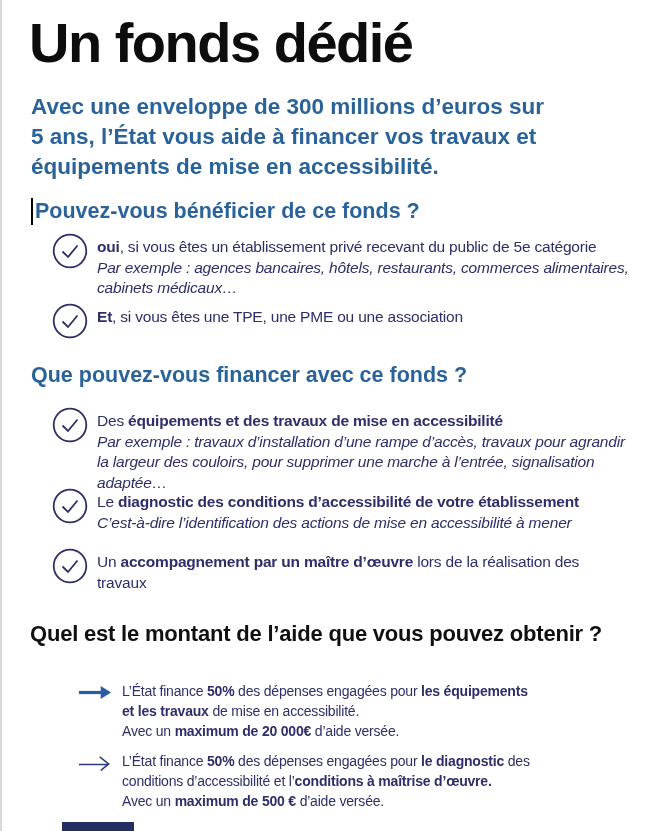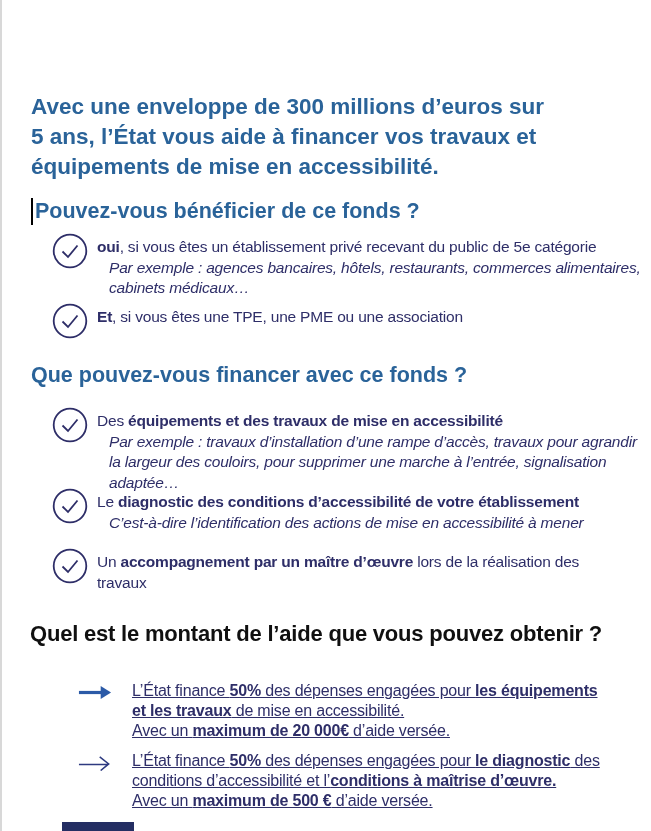--- a/index.html
+++ b/index.html
@@ -18,33 +18,34 @@
   .title{position:absolute;left:29px;top:10px;font-size:56px;font-weight:bold;color:var(--black);letter-spacing:-1.5px;white-space:nowrap;}
   .intro{position:absolute;left:31px;top:92px;font-size:22.5px;font-weight:bold;color:var(--blue);line-height:30px;white-space:nowrap;}
   .h-blue{position:absolute;font-size:21.5px;font-weight:bold;color:var(--blue);white-space:nowrap;}
   .h1{left:35px;top:199px;text-align:center;}
   .h2{left:31px;top:363px;}
   .caret{position:absolute;left:31px;top:198px;width:2px;height:27px;background:#000;}
   .h-black{position:absolute;left:30px;top:621px;font-size:22px;font-weight:bold;color:#101010;letter-spacing:-0.2px;white-space:nowrap;text-align:center;}
   .check-item{position:absolute;left:52px;display:flex;align-items:flex-start;}
   .check-icon{width:36px;height:36px;flex:0 0 36px;margin-top:-4px;}
   .check-text{margin-left:9px;font-size:15.5px;line-height:20.5px;color:var(--navy);letter-spacing:-0.2px;white-space:nowrap;}
-  .example{font-style:italic;margin-left:12px;}
+  .example{font-style:italic;}
   .b{font-weight:bold;}
   .arrow-item{position:absolute;left:78px;display:flex;align-items:flex-start;}
   .arrow-icon{width:34px;flex:0 0 34px;margin-top:3px;}
-  .arrow-text{margin-left:20px;font-size:16px;line-height:20px;color:var(--navy);letter-spacing:-0.2px;white-space:nowrap;text-decoration:underline;}
+  .arrow-text{margin-left:10px;font-size:14px;line-height:20px;color:var(--navy);letter-spacing:-0.2px;white-space:nowrap;}
   .footer-bar{position:absolute;left:62px;top:822px;width:72px;height:9px;background:var(--footer-navy);}
 </style>
 </head>
 <body>
 
 <div class="page">
   <div class="edge"></div>
 
+  <div class="title">Un fonds dédié</div>
 
   <div class="intro"><span>Avec une enveloppe de 300 millions d’euros sur</span><br><span>5 ans, l’État vous aide à financer vos travaux et</span><br><span>équipements de mise en accessibilité.</span></div>
 
   <div class="caret"></div>
   <div class="h-blue h1">Pouvez-vous bénéficier de ce fonds ?</div>
 
   <div class="check-item" style="top:237px">
     <span class="check-icon">
       <svg viewBox="0 0 36 36" width="36" height="36">
           <circle cx="18" cy="18" r="16.3" fill="none" stroke="#2e2e68" stroke-width="1.8"></circle>

